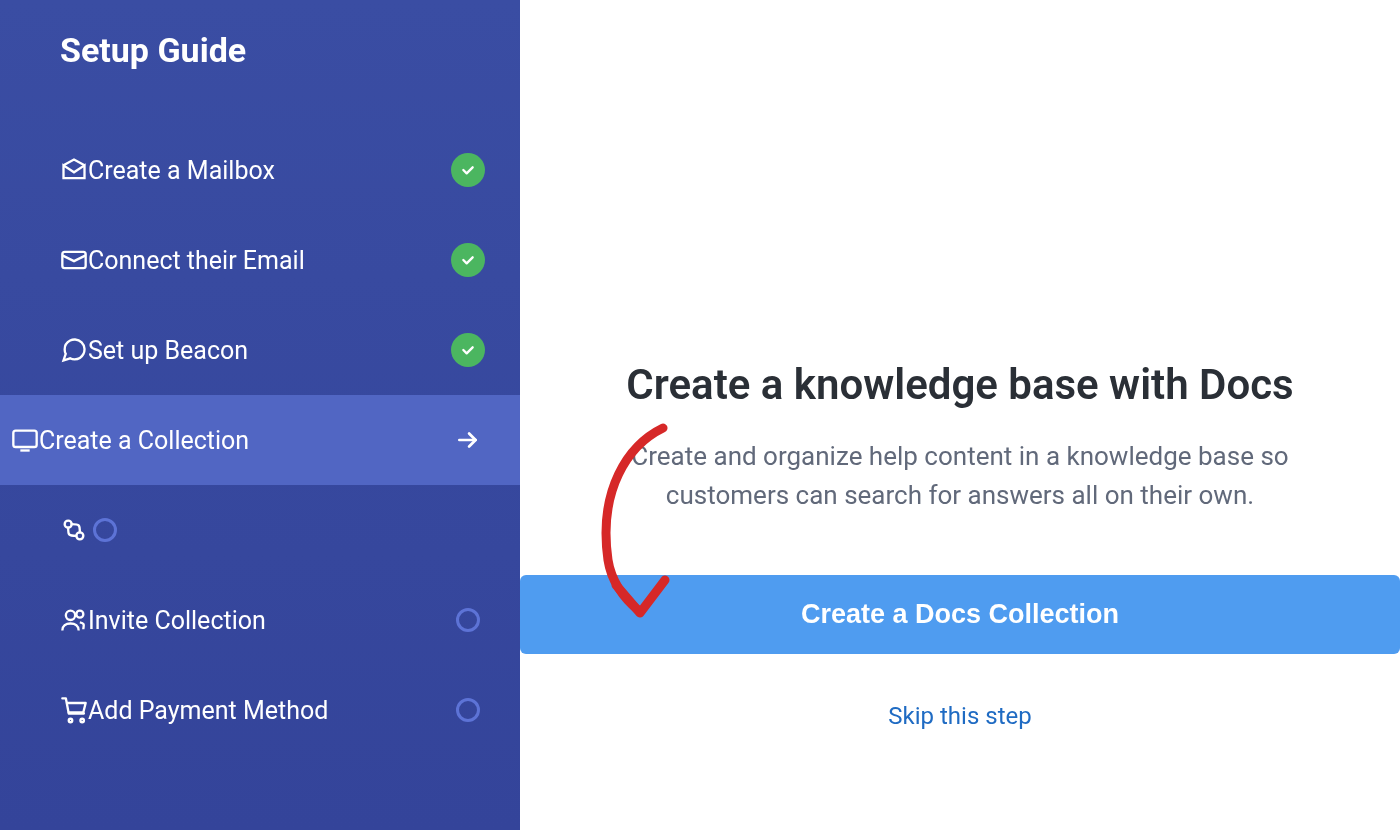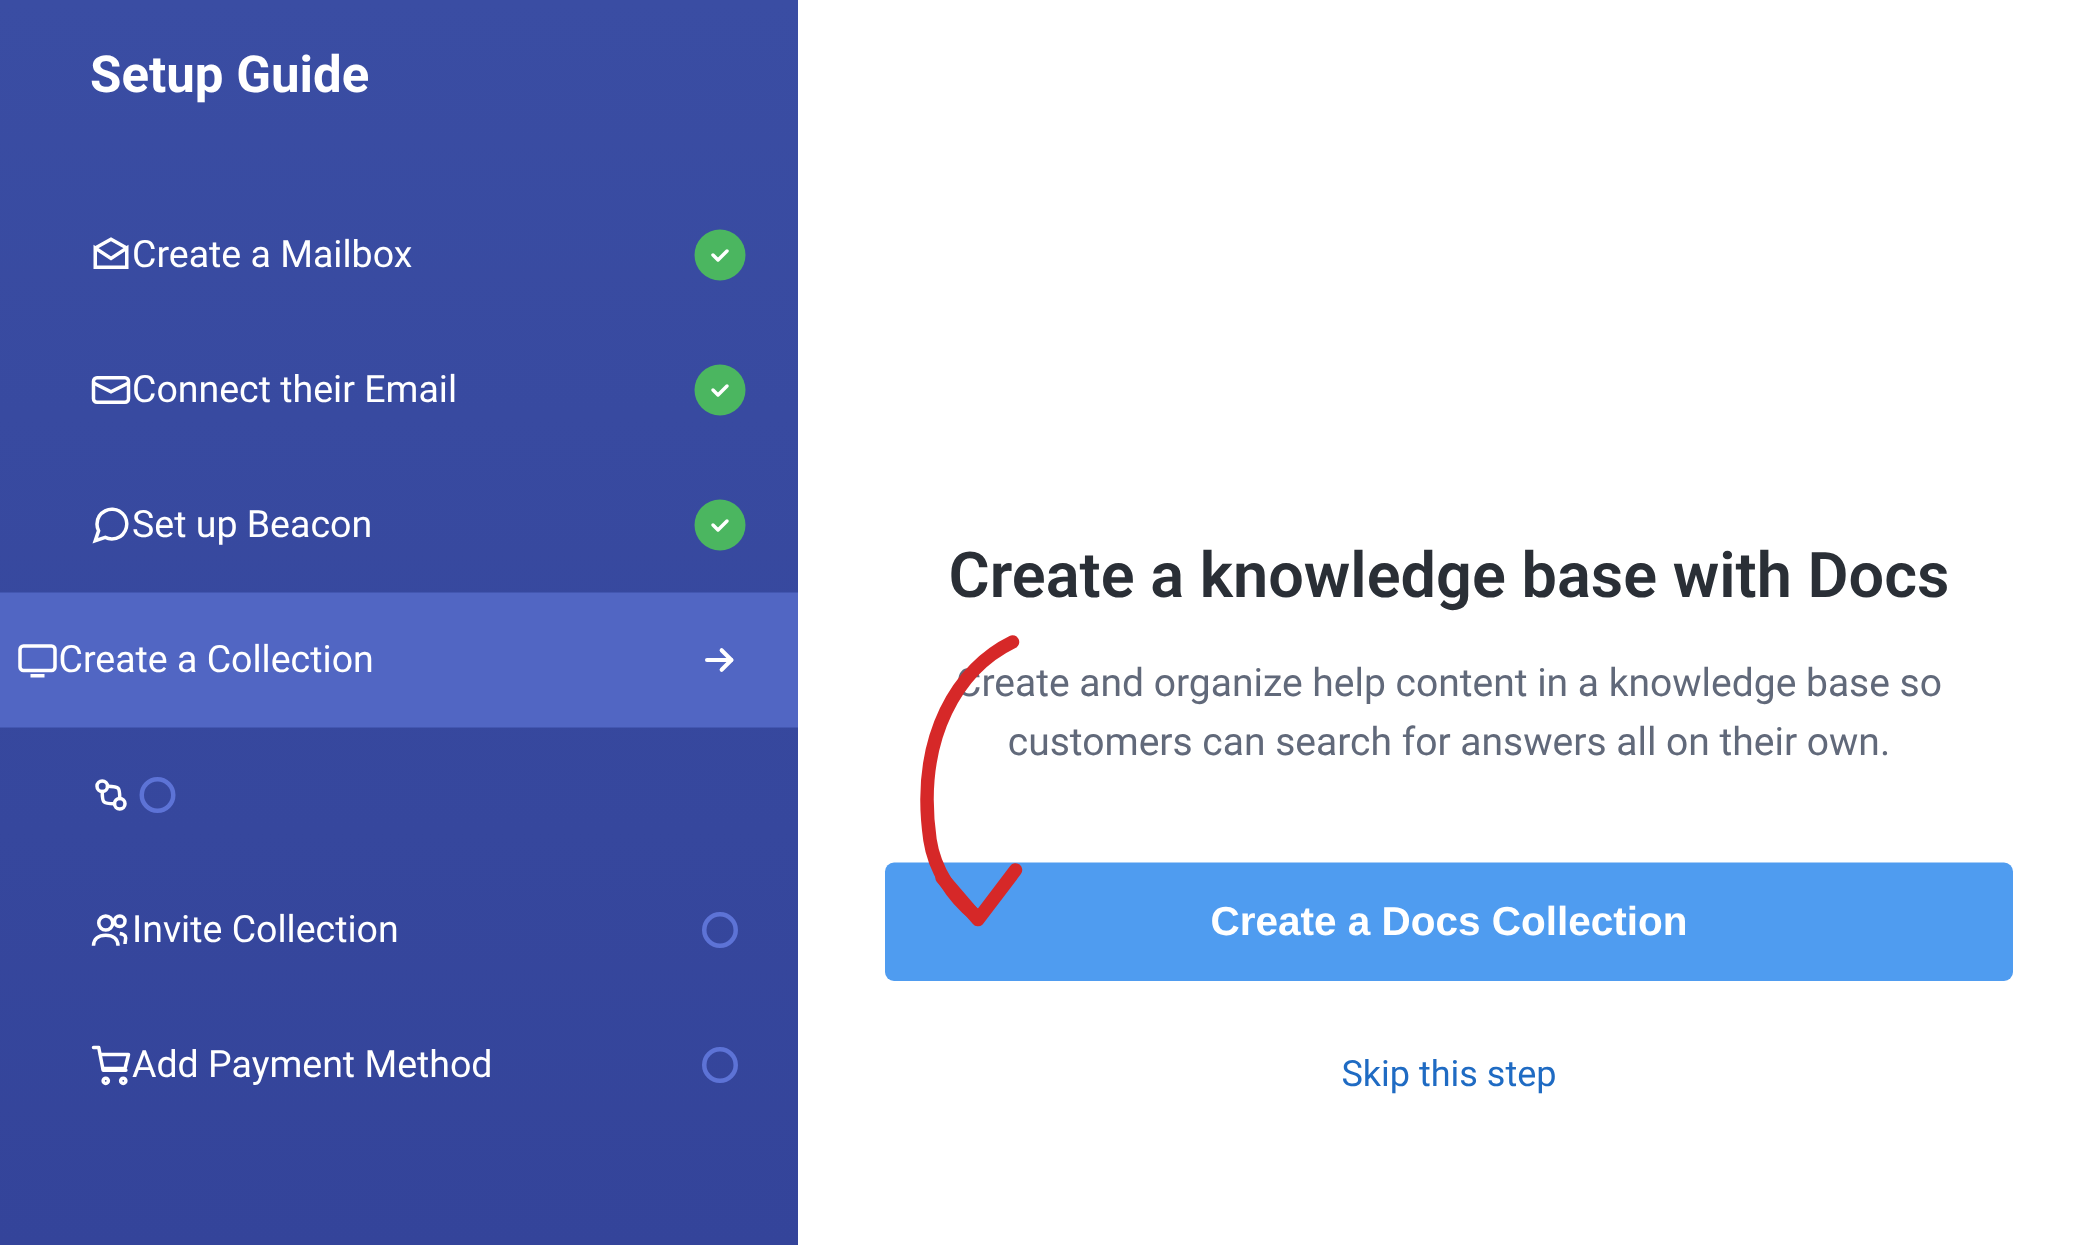--- a/index.html
+++ b/index.html
@@ -117,21 +117,21 @@
     }
     
     .cta-button {
       background: #4f9cf0;
       color: white;
       font-size: 27px;
       font-weight: 600;
       border: none;
       border-radius: 6px;
       padding: 24px 40px;
-      width: 752px;
+      width: 880px;
       cursor: pointer;
       margin-bottom: 48px;
     }
     
     .skip-link {
       color: #1f6bc3;
       font-size: 24px;
       text-decoration: none;
       cursor: pointer;
     }

